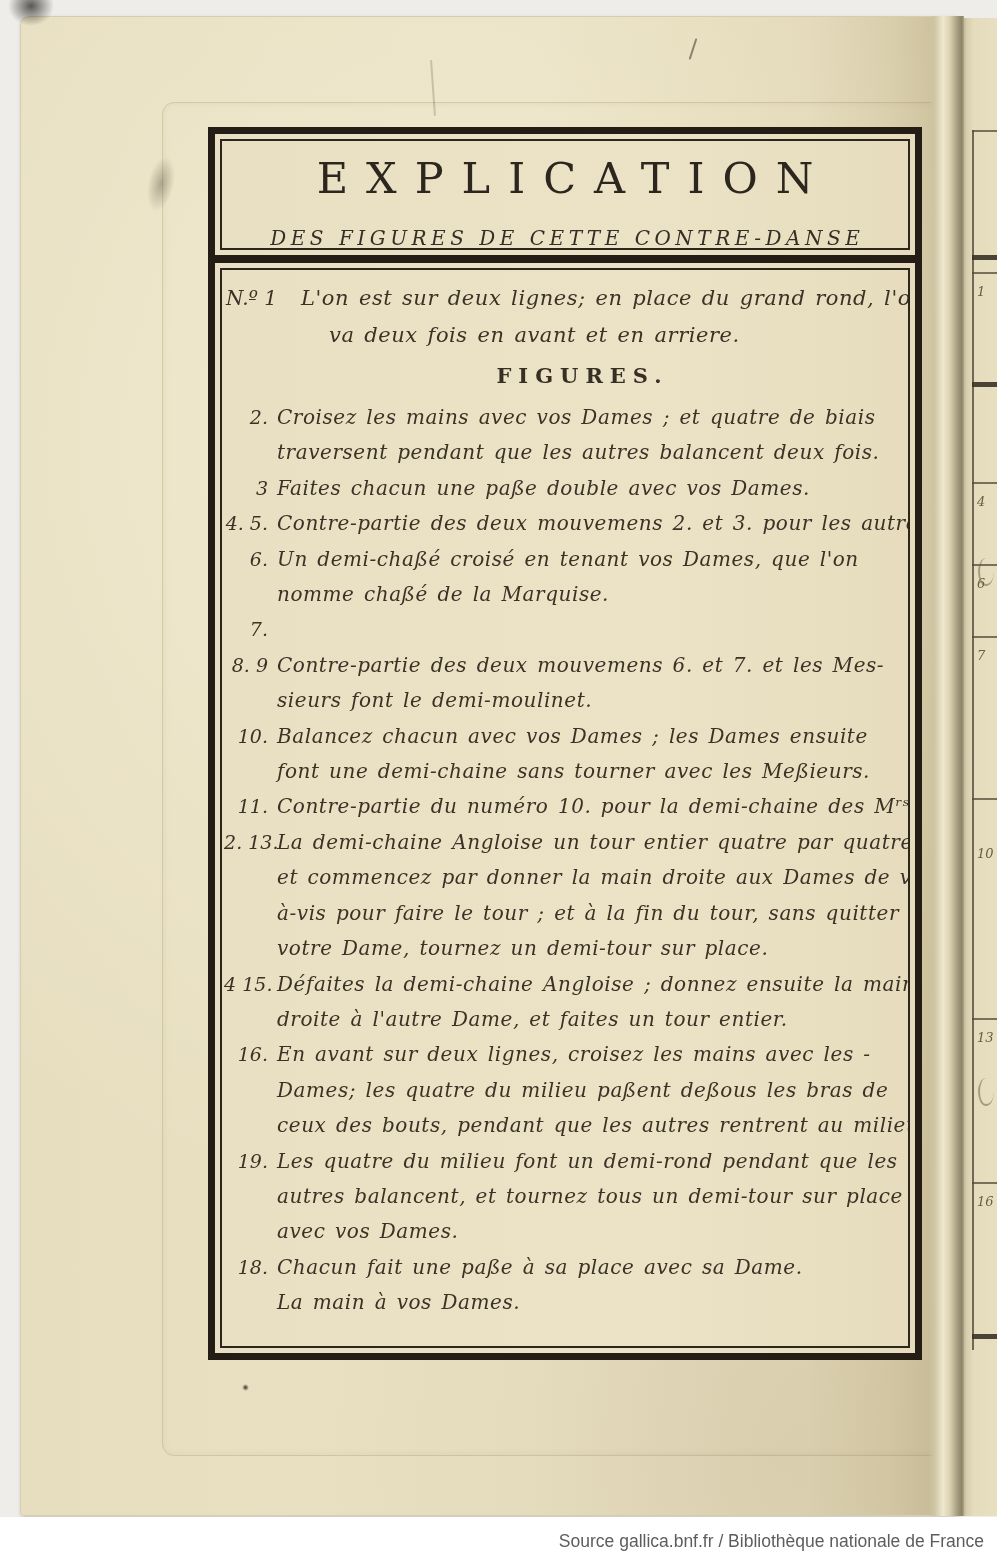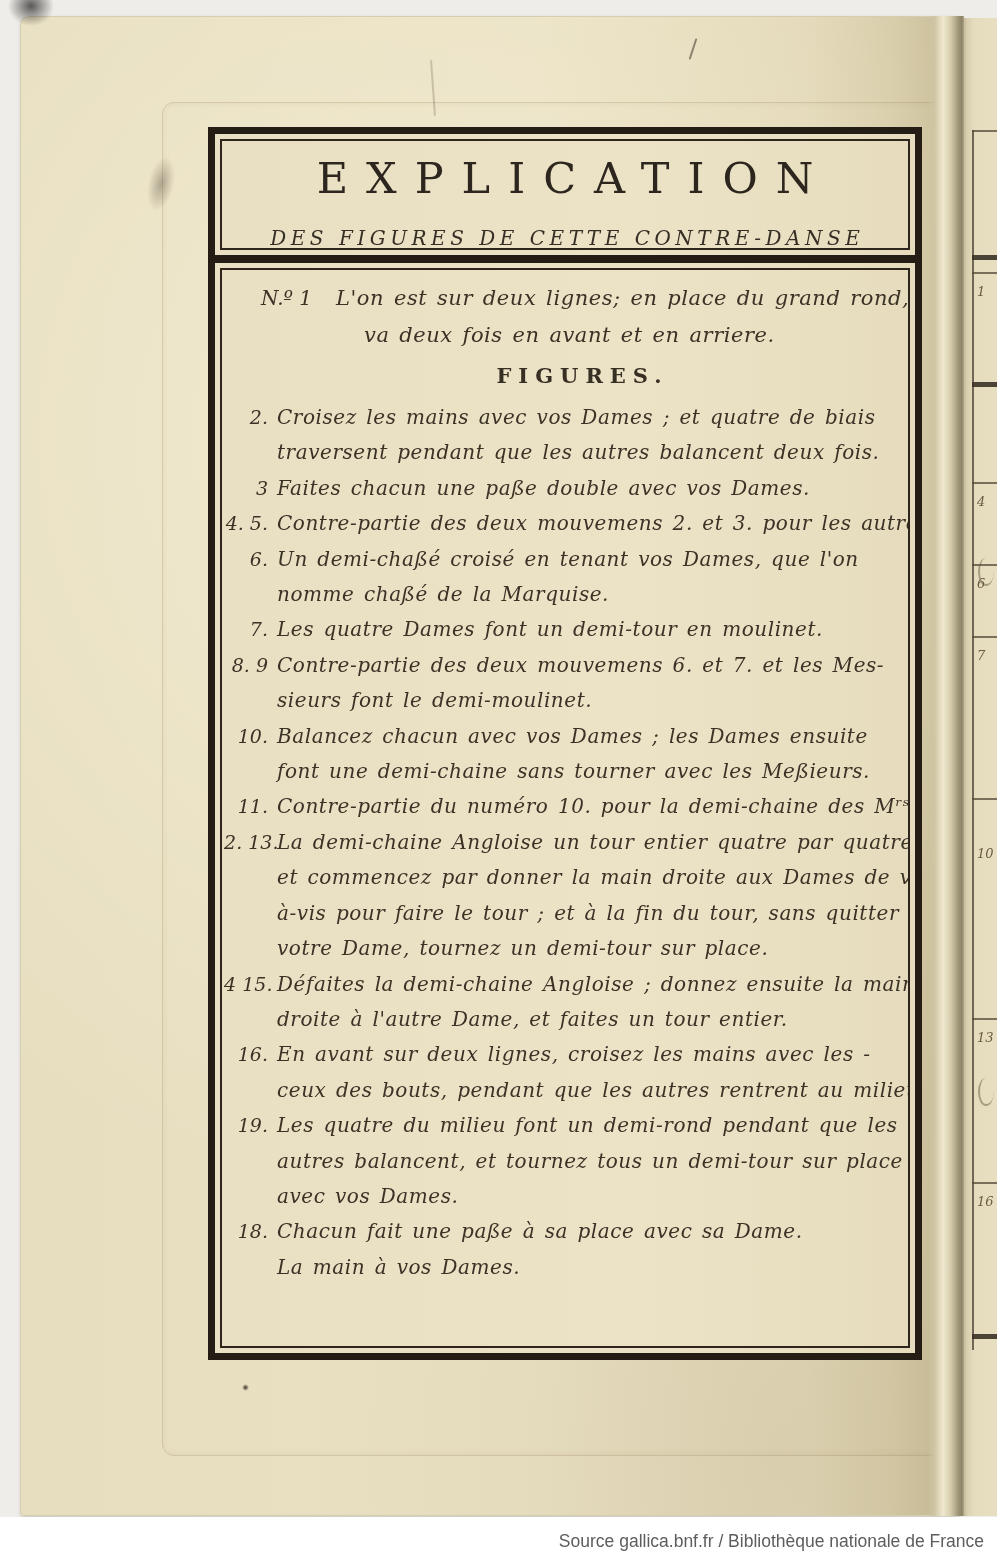--- a/index.html
+++ b/index.html
@@ -56,21 +56,21 @@
   }
   
   .tline{display:flex;align-items:baseline;line-height:35.4px;color:#3b3226;
     font-style:italic;font-size:20px;}
   .tline .num{
     flex:none;width:56px;margin-left:-10px;text-align:right;padding-right:9px;
     font-size:19px;white-space:nowrap;overflow:visible;color:#3b3226;
   }
   .tline .txt{white-space:nowrap;letter-spacing:.55px;word-spacing:2.6px;}
   .tline.i1 .txt{padding-left:28px;}
-  .intro .tline{line-height:37px;font-size:21px;padding-left:35px;}
+  .intro .tline{line-height:37px;font-size:21px;}
   .intro .tline .num{width:66px;text-align:left;padding-left:4px;margin-left:0;font-size:20px;}
   .figures-heading{
     text-align:center;font-size:21px;font-weight:bold;color:#382f24;
     letter-spacing:7px;text-indent:7px;margin:9px 0 12px;
     font-style:normal;font-family:"DejaVu Serif",serif;padding-left:28px;
   }
   
   .speck{position:absolute;border-radius:50%;pointer-events:none;}
   .sp-corner{left:8px;top:-14px;width:46px;height:40px;background:radial-gradient(closest-side,rgba(40,38,36,.75),rgba(40,38,36,0));}
   .sp-smudge{left:128px;top:140px;width:26px;height:56px;background:radial-gradient(closest-side,rgba(75,66,52,.38),rgba(75,66,52,0));transform:rotate(12deg);}
@@ -159,21 +159,20 @@
               <div class="tline">
                 <span class="num">6.</span>
                 <span class="txt">Un demi-chaßé croisé en tenant vos Dames, que l'on</span>
               </div>
               <div class="tline">
                 <span class="num"></span>
                 <span class="txt">nomme chaßé de la  Marquise.</span>
               </div>
               <div class="tline">
                 <span class="num">7.</span>
-                <span class="txt">Les quatre Dames font un demi-tour en moulinet.</span>
               </div>
               <div class="tline">
                 <span class="num">8. 9</span>
                 <span class="txt">Contre-partie des deux mouvemens 6. et 7. et les Mes-</span>
               </div>
               <div class="tline">
                 <span class="num"></span>
                 <span class="txt">sieurs font le demi-moulinet.</span>
               </div>
               <div class="tline">
@@ -208,20 +207,24 @@
                 <span class="num">14 15.</span>
                 <span class="txt">Défaites la demi-chaine Angloise ; donnez ensuite la main</span>
               </div>
               <div class="tline">
                 <span class="num"></span>
                 <span class="txt">droite à l'autre Dame, et faites un tour entier.</span>
               </div>
               <div class="tline">
                 <span class="num">16.</span>
                 <span class="txt">En avant sur deux lignes, croisez les mains avec les -</span>
+              </div>
+              <div class="tline">
+                <span class="num"></span>
+                <span class="txt">Dames; les quatre du milieu paßent deßous les bras de</span>
               </div>
               <div class="tline">
                 <span class="num"></span>
                 <span class="txt">ceux des bouts, pendant que les autres rentrent au milieu.</span>
               </div>
               <div class="tline">
                 <span class="num">19.</span>
                 <span class="txt">Les quatre du milieu font un demi-rond pendant que les</span>
               </div>
               <div class="tline">

